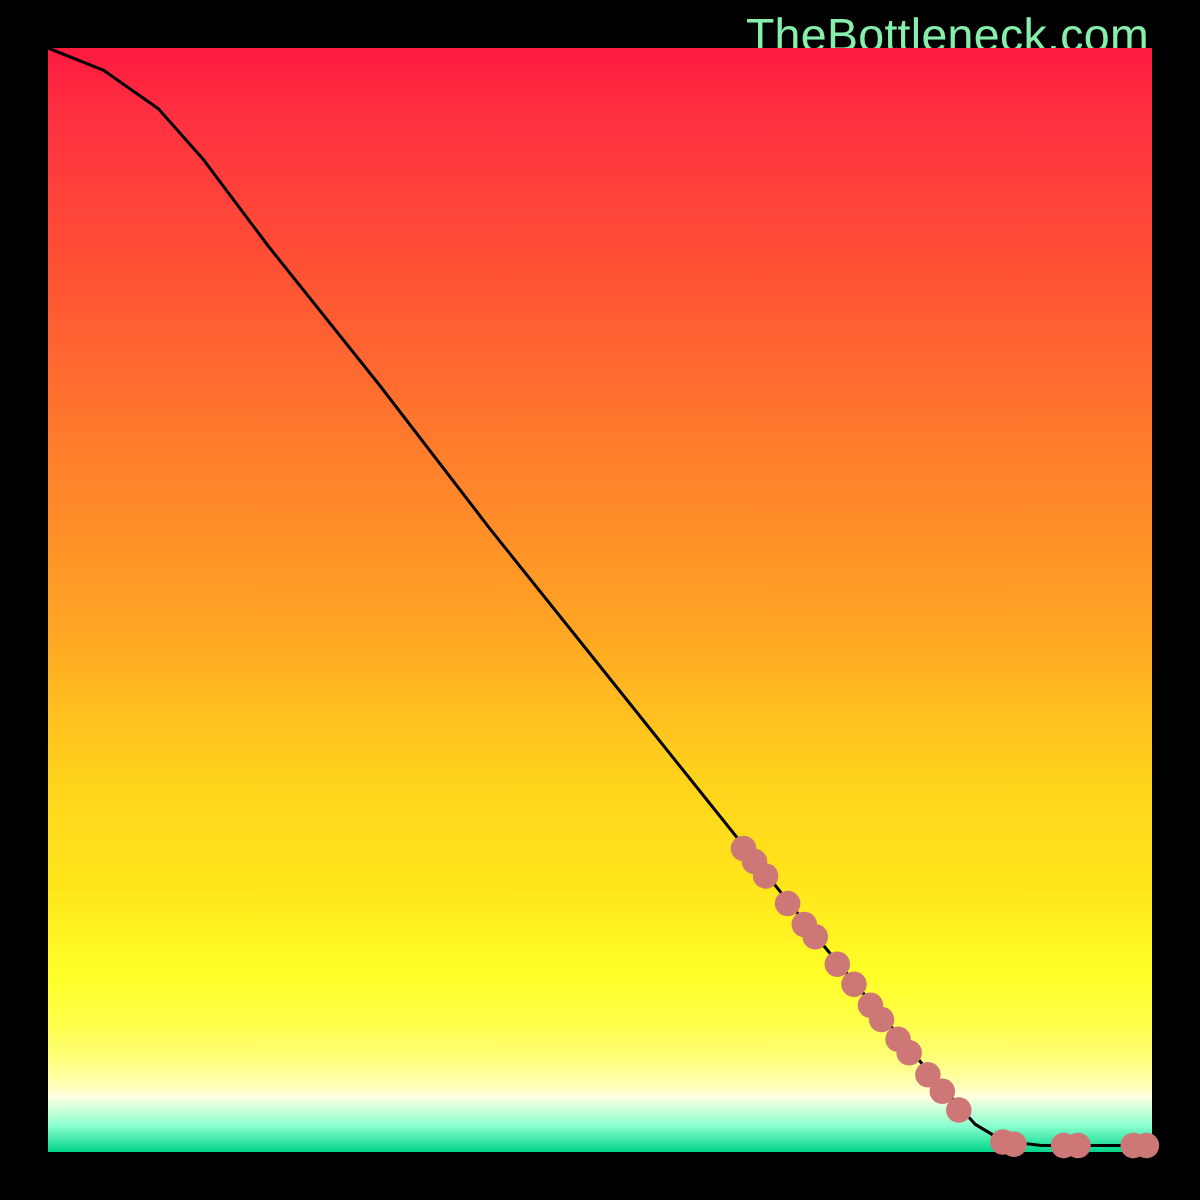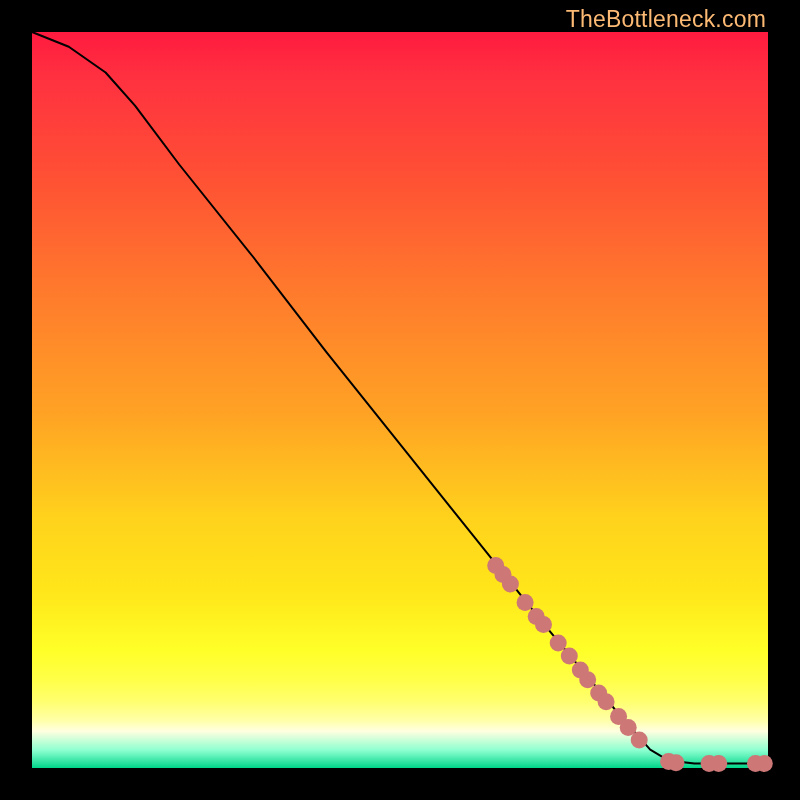--- a/index.html
+++ b/index.html
@@ -39,22 +39,22 @@
       #ffffa8 93.5%,
       #ffffe0 95%,
       #8cffd0 97.6%,
       #00d58a 100%
     );
   }
   .watermark {
     position: absolute;
     right: 34px;
     top: 6px;
-    color: #fdba74;
-    font-size: 23px;
+    color: #86efac;
+    font-size: 31px;
     font-weight: 400;
     letter-spacing: 0.2px;
   }
   svg.chart {
     position: absolute;
     left: 0;
     top: 0;
     width: 736px;
     height: 736px;
     overflow: visible;

